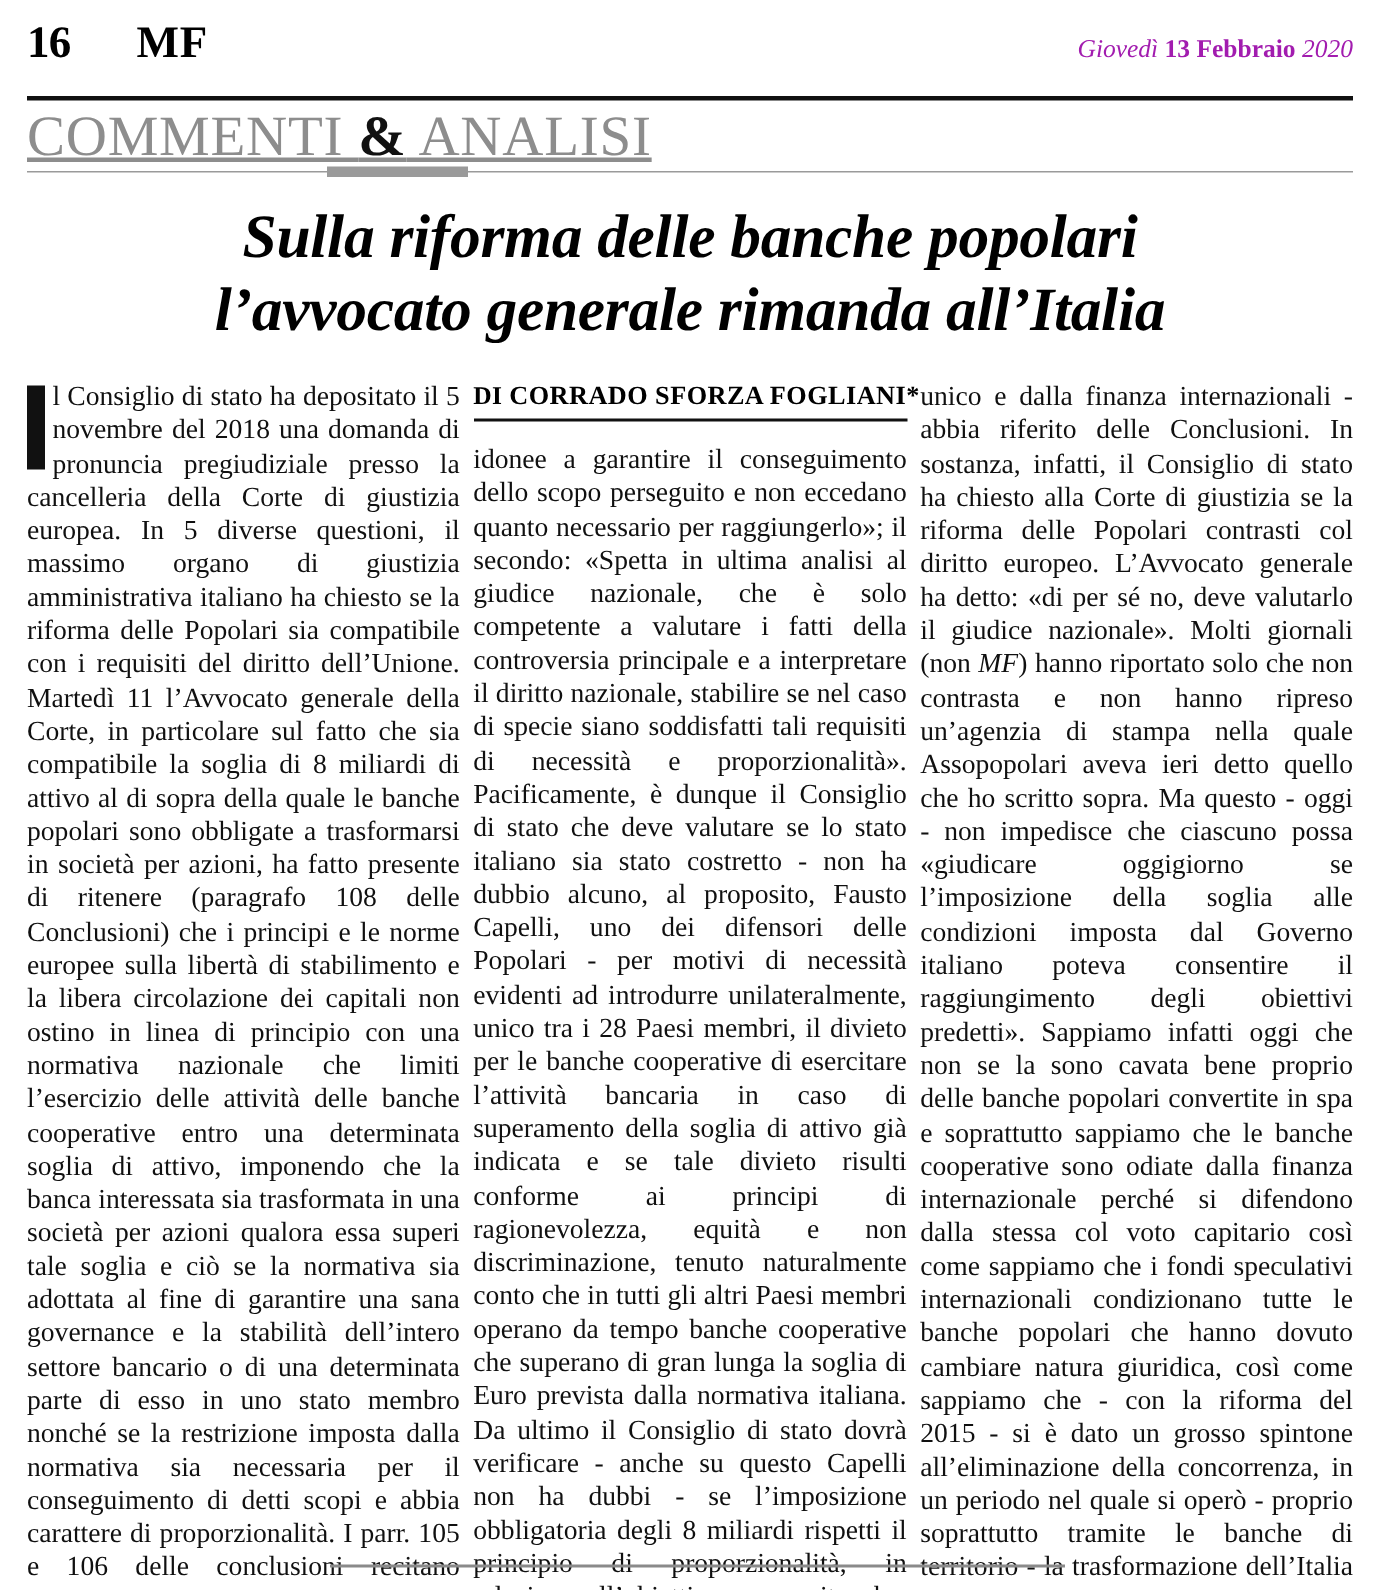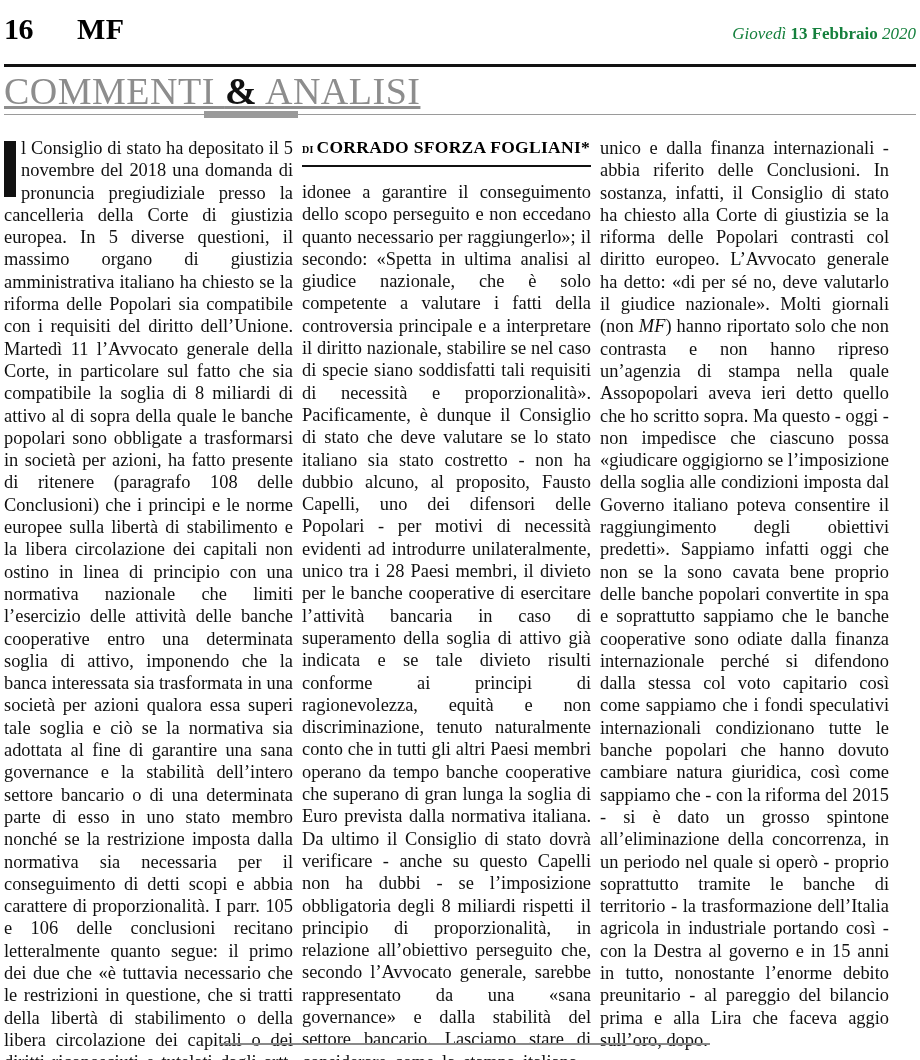--- a/index.html
+++ b/index.html
@@ -14,21 +14,21 @@
     color: #111111;
     overflow: hidden;
     position: relative;
   }
 
   .page {
     width: 920px;
     height: 1060px;
     position: relative;
     box-sizing: border-box;
-    padding: 0 4px;
+    padding: 0 18px;
   }
 
   
   .masthead {
     display: flex;
     align-items: baseline;
     height: 46px;
     padding-top: 14px;
   }
   .folio {
@@ -45,21 +45,21 @@
     font-size: 30px;
     line-height: 1;
     margin-left: 44px;
     letter-spacing: 0.5px;
     color: #000;
   }
   .dateline {
     margin-left: auto;
     font-size: 17px;
     line-height: 1;
-    color: #15803d;
+    color: #a21caf;
     white-space: nowrap;
   }
   .dateline .dl-day { font-style: italic; }
   .dateline .dl-date { font-weight: bold; font-style: normal; }
   .dateline .dl-year { font-style: italic; }
 
   .rule-thick {
     height: 3px;
     background: #111;
     margin-top: 4px;
@@ -144,21 +144,21 @@
     font-weight: bold;
     font-size: 17.5px;
     letter-spacing: 0.3px;
     line-height: 20px;
     padding-bottom: 5px;
     border-bottom: 2.5px solid #111;
     margin-bottom: 14px;
     color: #000;
     white-space: nowrap;
   }
-  .byline .di { font-size: 10px; }
+  .byline .di { font-size: 17px; }
 
   .mf-inline { font-style: italic; }
 
   .footer-rule {
     position: absolute;
     left: 220px;
     top: 1043px;
     width: 490px;
     height: 2px;
     background: #8a8a8a;
@@ -179,20 +179,24 @@
 
   <div class="rule-thick"></div>
 
   <div class="section-head">
     <div class="section-title"><span>COMMENTI </span><span class="amp">&amp;</span><span> ANALISI</span></div>
   </div>
   <div class="rule-thin">
     <div class="rule-tab"></div>
   </div>
 
+  <h1 class="headline">
+    <span>Sulla riforma delle banche popolari</span><br>
+    <span>l’avvocato generale rimanda all’Italia</span>
+  </h1>
 
   <div class="columns">
 
     <div class="col">
       <div class="body-text">
         <span class="dropcap"></span><span>l Consiglio di stato ha depositato il 5 novembre del 2018 una domanda di pronuncia pregiudiziale presso la cancelleria della Corte di giustizia europea. In 5 diverse questioni, il massimo organo di giustizia amministrativa italiano ha chiesto se la riforma delle Popolari sia compatibile con i requisiti del diritto dell’Unione. Martedì 11 l’Avvocato generale della Corte, in particolare sul fatto che sia compatibile la soglia di 8 miliardi di attivo al di sopra della quale le banche popolari sono obbligate a trasformarsi in società per azioni, ha fatto presente di ritenere (paragrafo 108 delle Conclusioni) che i principi e le norme europee sulla libertà di stabilimento e la libera circolazione dei capitali non ostino in linea di principio con una normativa nazionale che limiti l’esercizio delle attività delle banche cooperative entro una determinata soglia di attivo, imponendo che la banca interessata sia trasformata in una società per azioni qualora essa superi tale soglia e ciò se la normativa sia adottata al fine di garantire una sana governance e la stabilità dell’intero settore bancario o di una determinata parte di esso in uno stato membro nonché se la restrizione imposta dalla normativa sia necessaria per il conseguimento di detti scopi e abbia carattere di proporzionalità. I parr. 105 e 106 delle conclusioni recitano letteralmente quanto segue: il primo dei due che «è tuttavia necessario che le restrizioni in questione, che si tratti della libertà di stabilimento o della libera circolazione dei capitali o dei diritti riconosciuti e tutelati dagli artt. 16 e 17, par. 1 della Carta siano</span>
       </div>
     </div>
 
     <div class="col">

